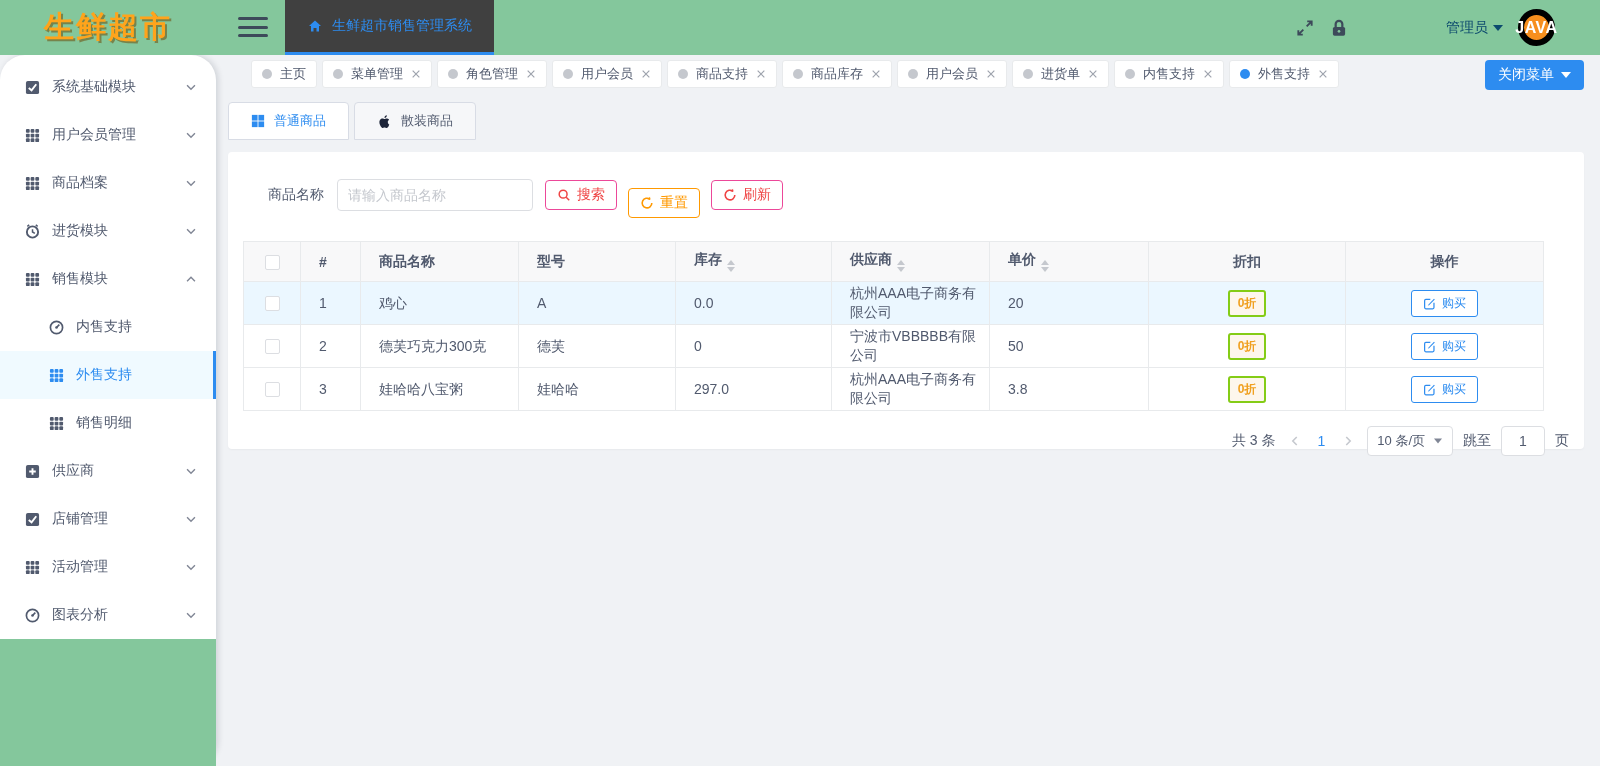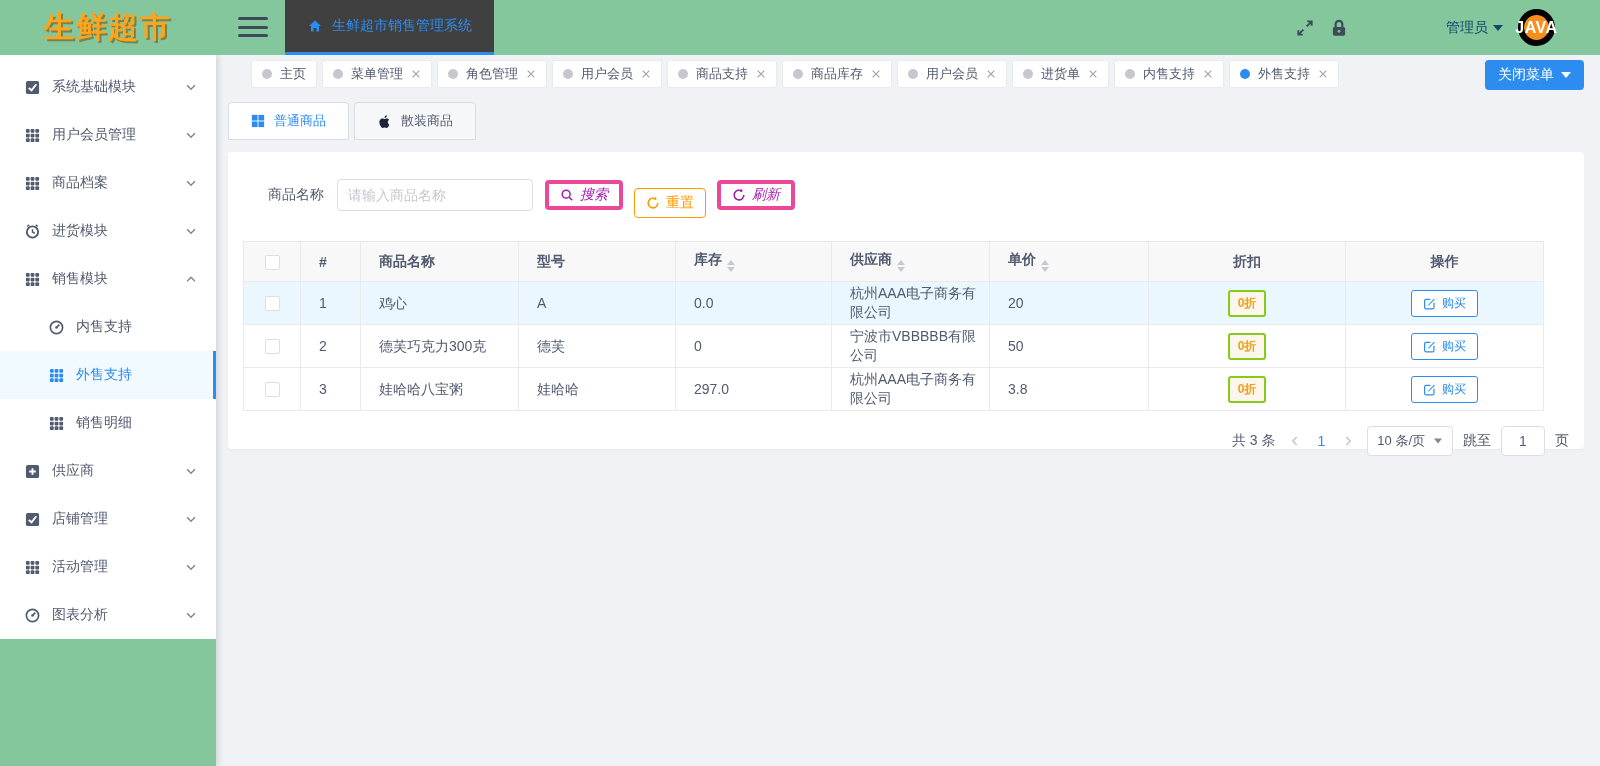--- a/index.html
+++ b/index.html
@@ -18,21 +18,21 @@
   .topbar-right { position:absolute; right:45px; top:0; height:55px; display:flex; align-items:center; }
   .tb-icon { color:#3d4a5a; display:inline-flex; }
   .tb-icon + .tb-icon { margin-left:14px; }
   .admin { margin-left:97px; color:#0c4a6e; font-size:14px; display:flex; align-items:center; gap:5px; cursor:pointer; }
   .caret { width:0; height:0; border-left:5px solid transparent; border-right:5px solid transparent; border-top:6px solid currentColor; display:inline-block; }
   .avatar { margin-left:15px; width:37px; height:37px; border-radius:50%; background:#f78f1e; color:#fff; display:flex; align-items:center; justify-content:center;
             font-size:16px; font-weight:bold; border:6px solid #000000; letter-spacing:.5px; }
 
   
   .sidebar { position:absolute; top:55px; left:0; width:216px; height:711px; background:#fff; display:flex; flex-direction:column;
-             box-shadow:2px 0 6px rgba(0,21,41,.15); z-index:20; }
+             box-shadow:2px 0 6px rgba(0,21,41,.15); z-index:20;border-radius:25px; }
   .menu { padding-top:8px; }
   .menu-item { height:48px; display:flex; align-items:center; padding:0 18px 0 24px; color:#515a6e; font-size:14px; cursor:pointer; }
   .menu-item .mi-icon { display:inline-flex; width:16px; justify-content:center; margin-right:12px; color:#515a6e; }
   .menu-item .mi-label { flex:1; }
   .menu-item .mi-chevron { color:#808695; display:inline-flex; }
   .submenu .menu-item { padding-left:48px; }
   .menu-item.active { background:#f0faff; color:#2d8cf0; border-right:3px solid #2d8cf0; padding-right:15px; }
   .menu-item.active .mi-icon { color:#2d8cf0; }
   .sidebar-footer { flex:1; background:#84c79c; }
 
@@ -56,21 +56,21 @@
   .stab.active { background:#fff; color:#2d8cf0; }
   .stab .apple { color:#1c2438; }
 
   .card { margin:12px 16px 0 12px; height:297px; background:#fff; border-radius:4px; box-shadow:0 1px 2px rgba(0,0,0,.04); }
 
   .search-row { display:flex; align-items:center; padding:20px 0 0 40px; }
   .search-label { font-size:14px; color:#515a6e; margin-right:13px; }
   .search-input { width:196px; height:32px; border:1px solid #dcdee2; border-radius:4px; padding:0 10px; font-size:14px; color:#515a6e; outline:none; font-family:inherit; }
   .search-input::placeholder { color:#c5c8ce; }
   .btn { height:30px; background:#fff; border-radius:4px; padding:0 11px; font-size:14px; display:inline-flex; align-items:center; gap:6px; cursor:pointer; font-family:inherit; }
-  .btn-green { border:4px solid #ec4899; color:#a21caf;font-style:italic; }
+  .btn-green { border:1px solid #ec4899; color:#ef4444; }
   .btn-orange { border:1px solid #ff9900; color:#ff9900;margin-top:16px; }
   .btn + .btn { margin-left:11px; }
   .search-row .btn:first-of-type { margin-left:12px; }
 
   table.grid { margin:23px 15px 0 15px; border-collapse:collapse; table-layout:fixed; width:1300px; font-size:14px; color:#515a6e; }
   .grid th, .grid td { border:1px solid #e8eaec; }
   .grid th { background:#f8f8f9; height:40px; font-weight:bold; text-align:left; padding-left:18px; }
   .grid th.c, .grid td.c { text-align:center; padding-left:0; }
   .grid td { height:42px; padding:2px 10px 2px 18px; line-height:19px; }
   .grid td.c { padding:2px 0; }

